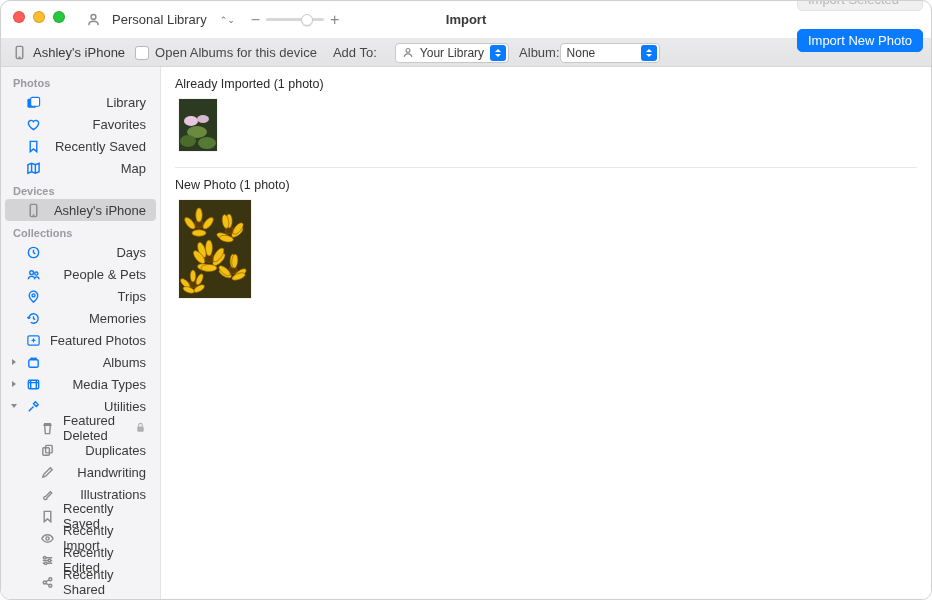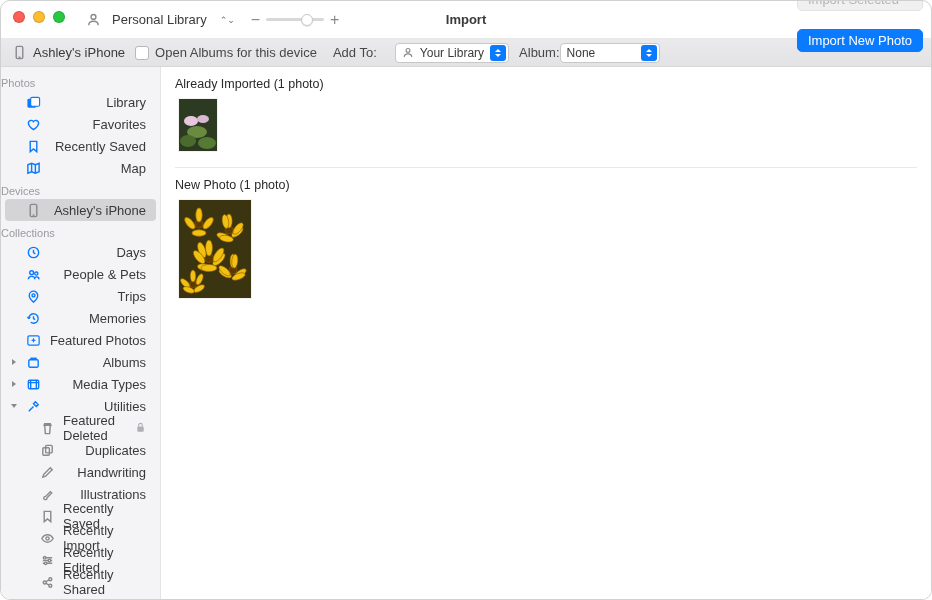--- a/index.html
+++ b/index.html
@@ -33,21 +33,21 @@
 .popup .arrows:before,.popup .arrows:after{content:""; width:0; height:0; border-left:3px solid transparent; border-right:3px solid transparent;}
 .popup .arrows:before{ border-bottom:3px solid #fff; margin-bottom:1px;}
 .popup .arrows:after{ border-top:3px solid #fff; margin-top:1px;}
 
 
 .cols{ display:flex; height:calc(100% - 66px);}
 .sidebar{ width:160px; background:#f4f4f6; border-right:1px solid #e4e4e6; overflow-y:auto; padding:4px 0 8px;}
 .main{ flex:1; overflow:auto; background:#fff;}
 
 
-.section-h{ font-size:11px; color:#9a9aa0; font-weight:400; padding:6px 0 2px; }
+.section-h{ font-size:11px; color:#9a9aa0; font-weight:700; padding:6px 12px 2px; }
 .item{ display:flex; align-items:center; gap:8px; font-size:13px; color:#3a3a3a; height:22px; padding:0 10px 0 20px; border-radius:4px; margin:0 4px; position:relative;justify-content:space-between;}
 .item.selected{ background:#d4d4d6;}
 .item.indent{ padding-left:34px;}
 .disclose{ position:absolute; left:4px; top:50%; transform:translateY(-50%); width:10px; height:10px; display:flex; align-items:center; justify-content:center; color:#8a8a8e;}
 .disclose svg{ width:8px; height:8px;}
 .icon{ width:16px; height:16px; display:flex; align-items:center; justify-content:center; flex:none; color:#0a7aff;}
 .icon.gray{ color:#8a8a8e;}
 .icon svg{ width:15px; height:15px; stroke:currentColor; fill:none; stroke-width:1.5;}
 .icon svg.fill{ fill:currentColor; stroke:none;}
 .lock{ margin-left:auto; color:#b0b0b4;}

